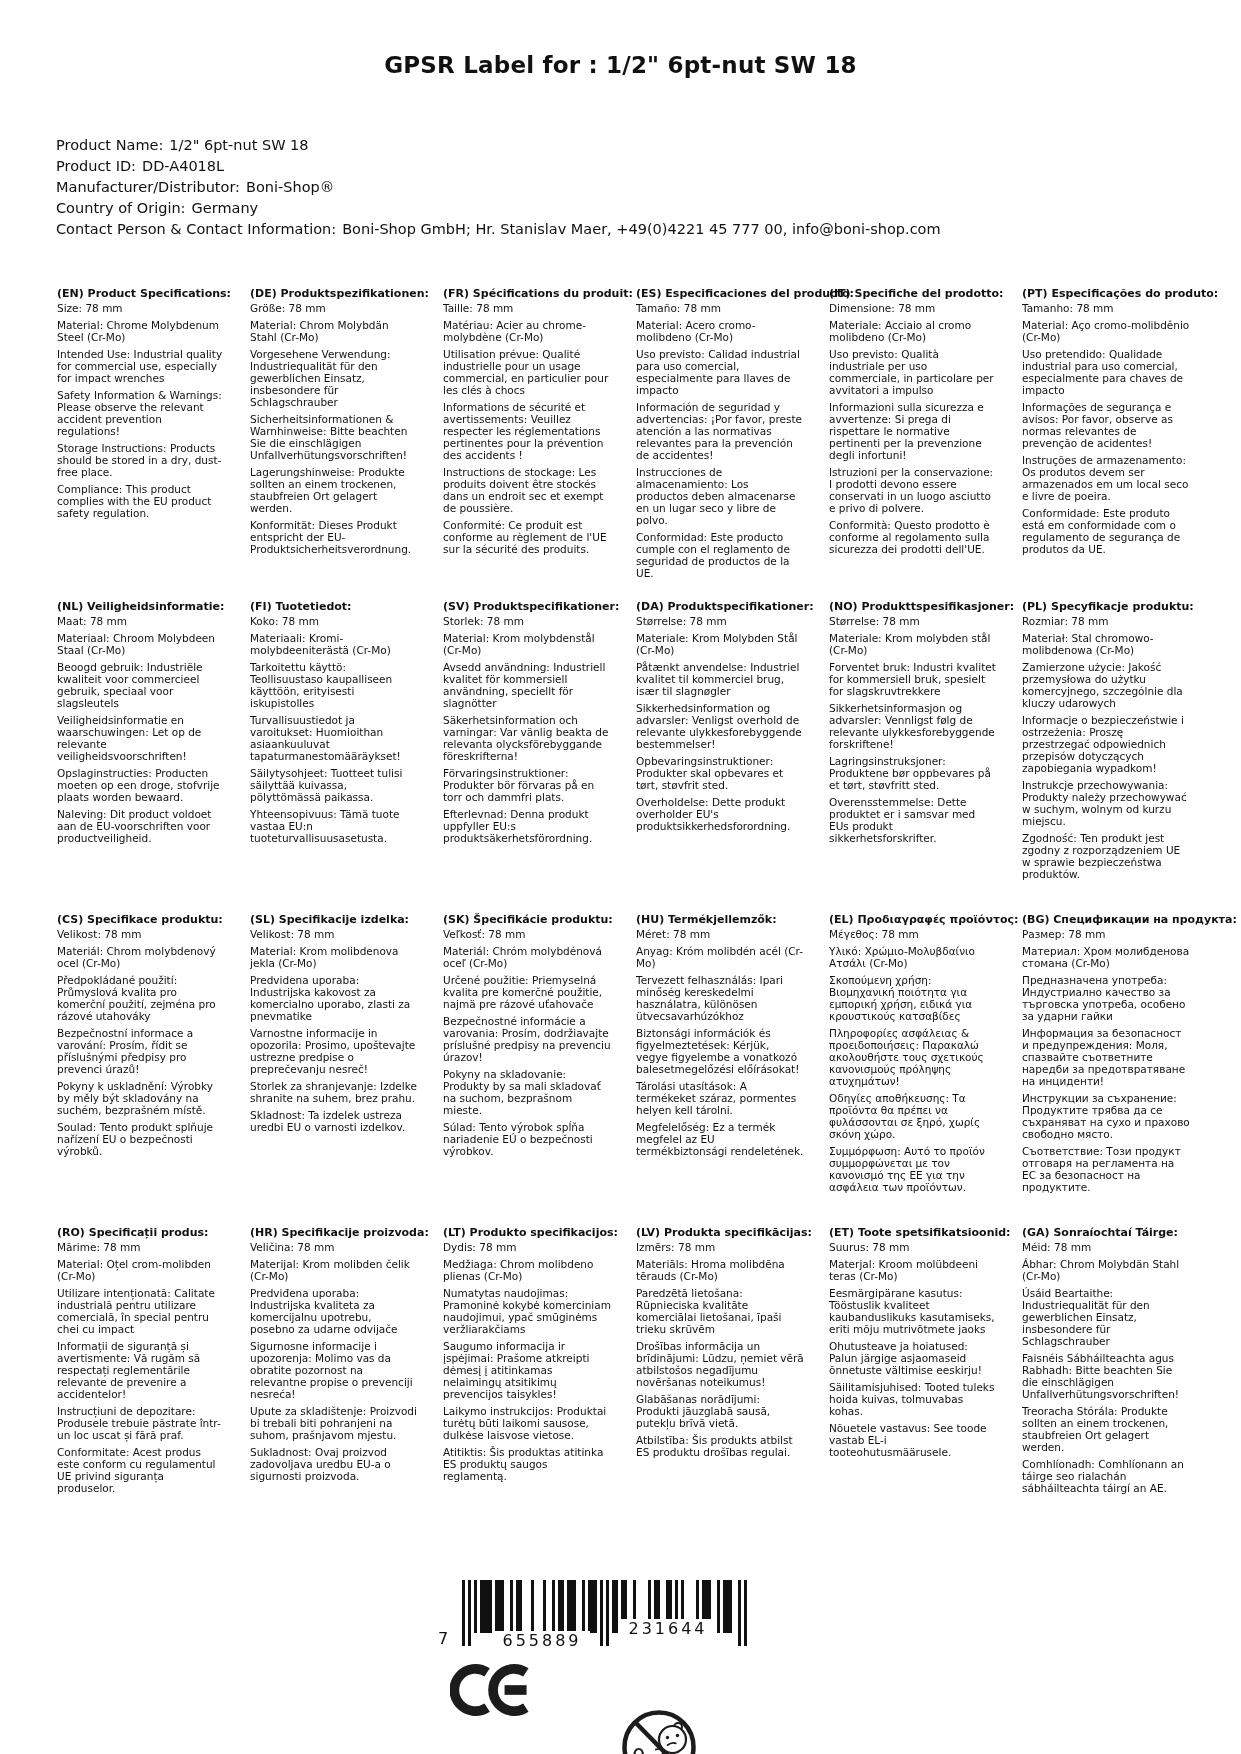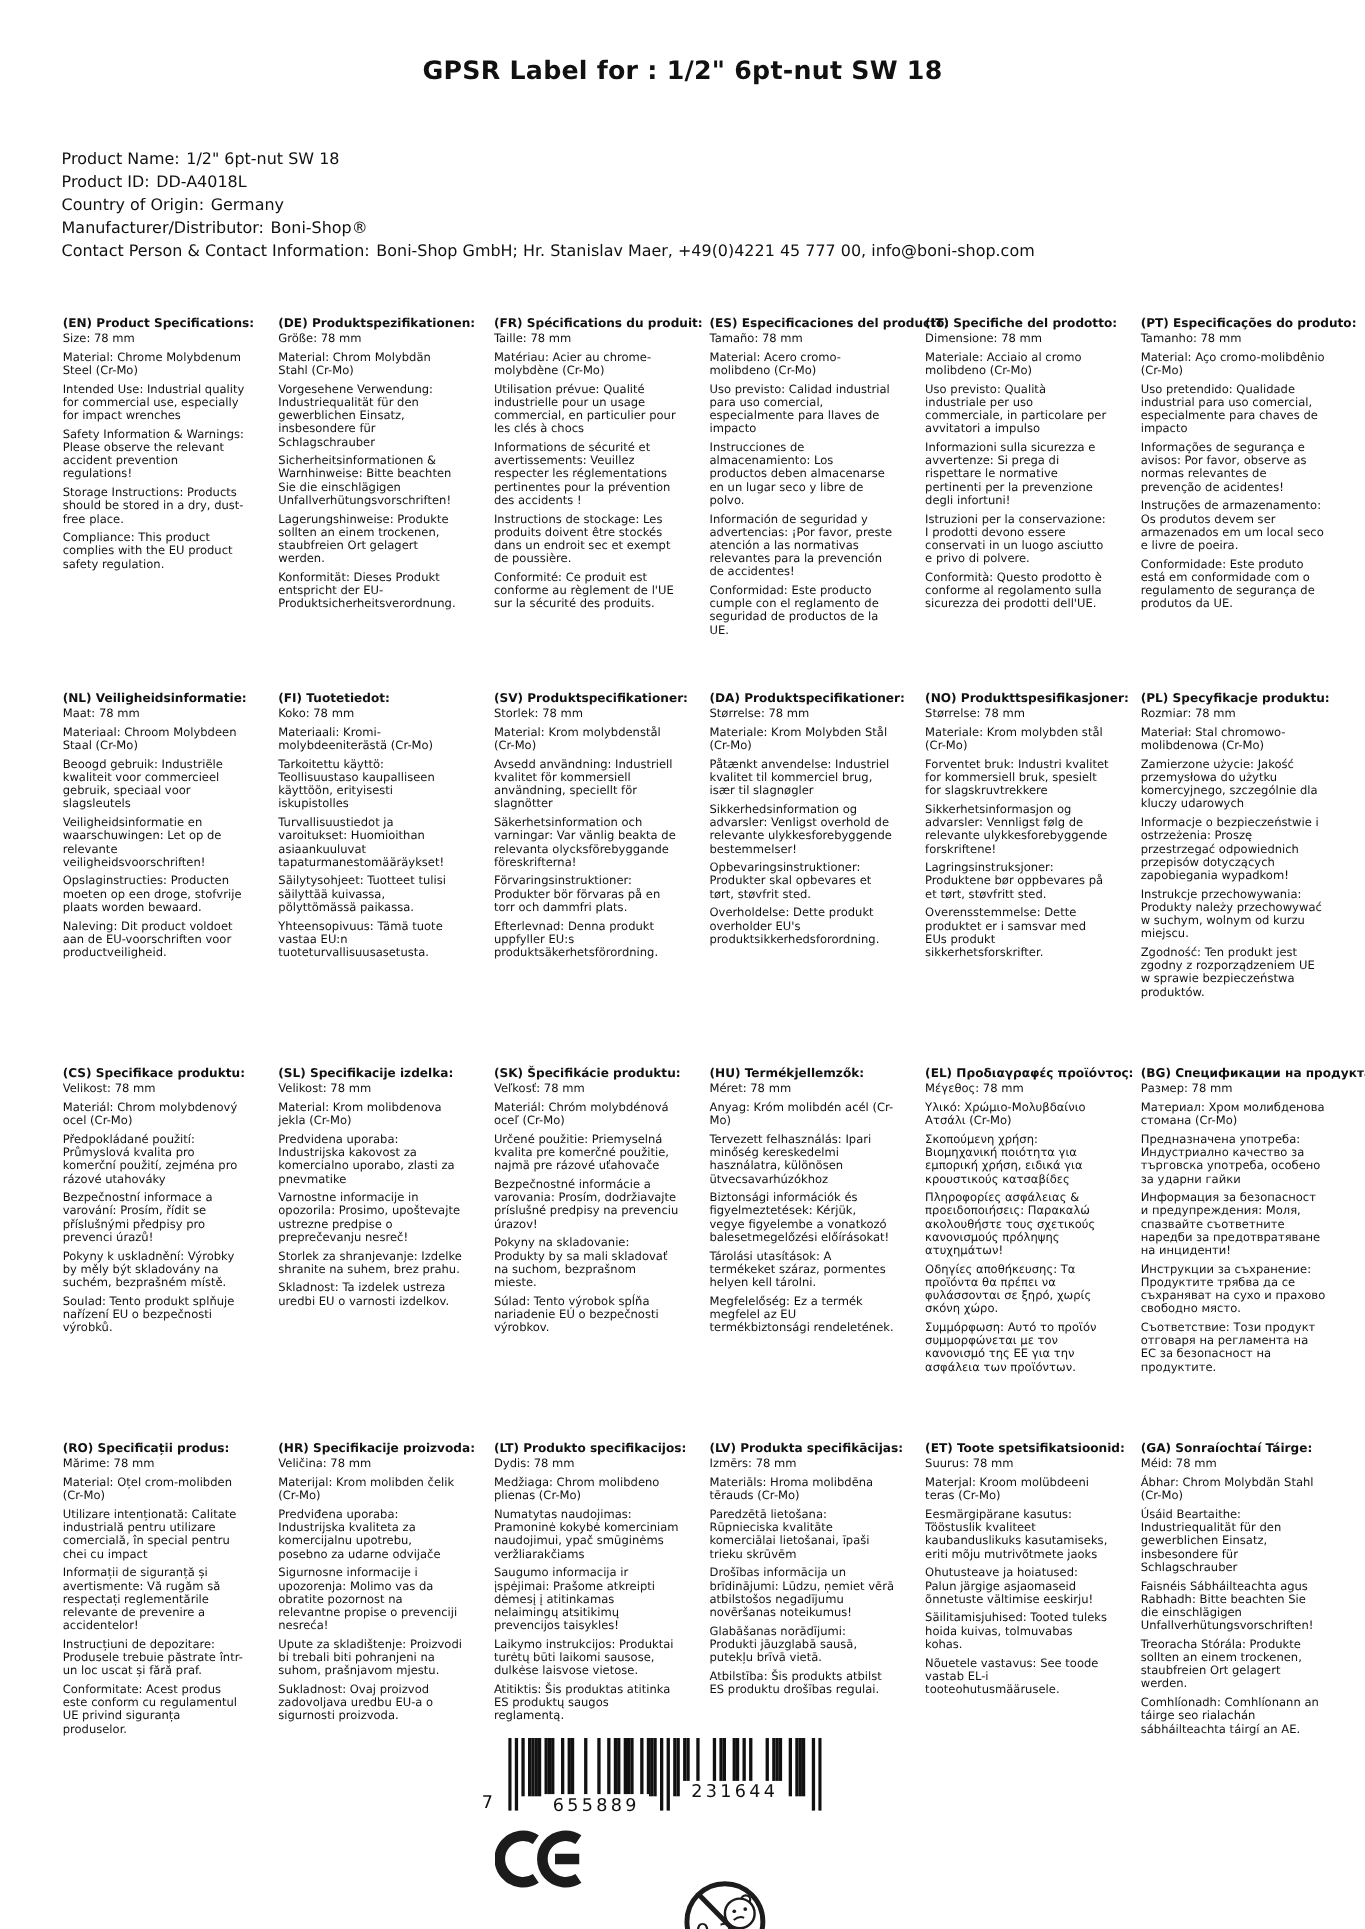--- a/index.html
+++ b/index.html
@@ -11,21 +11,20 @@
     position:absolute;top:52px;left:0;width:100%;text-align:center;
     font-size:23px;font-weight:bold;letter-spacing:.2px;
   }
   .info-block{position:absolute;top:135px;left:56px;font-size:14.5px;line-height:21px;}
   .info-line .lbl{font-weight:normal;}
   .info-line .val{margin-left:6px;}
   .lang-grid{
     position:absolute;top:287px;left:57px;width:1158px;
     display:grid;grid-template-columns:repeat(6,168px);column-gap:25px;
     grid-auto-rows:313px;
-    gap:28px;
   }
   .section{overflow:visible;}
   .sec-header{font-size:11px;font-weight:bold;white-space:nowrap;margin:0 0 2px 0;}
   .spec-par{font-size:10.5px;line-height:12px;margin:0 0 5px 0;}
   
   .barcode-wrap{position:absolute;left:438px;top:1580px;width:320px;height:70px;}
   .barcode-wrap svg{position:absolute;left:24px;top:0;fill:#111;}
   .bc-digit{
     position:absolute;font-size:16px;background:#fff;color:#111;
     font-family:"DejaVu Sans",sans-serif;
@@ -39,22 +38,22 @@
 </head>
 <body>
 
 <div class="page">
 
   <div class="doc-title">GPSR Label for : 1/2" 6pt-nut SW 18</div>
 
   <div class="info-block">
     <div class="info-line"><span class="lbl">Product Name:</span><span class="val">1/2" 6pt-nut SW 18</span></div>
     <div class="info-line"><span class="lbl">Product ID:</span><span class="val">DD-A4018L</span></div>
+    <div class="info-line"><span class="lbl">Manufacturer/Distributor:</span><span class="val">Boni-Shop®</span></div>
     <div class="info-line"><span class="lbl">Country of Origin:</span><span class="val">Germany</span></div>
-    <div class="info-line"><span class="lbl">Manufacturer/Distributor:</span><span class="val">Boni-Shop®</span></div>
     <div class="info-line"><span class="lbl">Contact Person &amp; Contact Information:</span><span class="val">Boni-Shop GmbH; Hr. Stanislav Maer, +49(0)4221 45 777 00, info@boni-shop.com</span></div>
   </div>
 
   <div class="lang-grid">
     <div class="section">
       <p class="sec-header">(EN) Product Specifications:</p>
       <div class="sec-body">
           <p class="spec-par">Size: 78 mm</p>
           <p class="spec-par">Material: Chrome Molybdenum Steel (Cr-Mo)</p>
           <p class="spec-par">Intended Use: Industrial quality for commercial use, especially for impact wrenches</p>
@@ -87,22 +86,22 @@
           <p class="spec-par">Conformité: Ce produit est conforme au règlement de l'UE sur la sécurité des produits.</p>
         </div>
     </div>
 
     <div class="section">
       <p class="sec-header">(ES) Especificaciones del producto:</p>
       <div class="sec-body">
           <p class="spec-par">Tamaño: 78 mm</p>
           <p class="spec-par">Material: Acero cromo-molibdeno (Cr-Mo)</p>
           <p class="spec-par">Uso previsto: Calidad industrial para uso comercial, especialmente para llaves de impacto</p>
+          <p class="spec-par">Información de seguridad y advertencias: ¡Por favor, preste atención a las normativas relevantes para la prevención de accidentes!</p>
           <p class="spec-par">Instrucciones de almacenamiento: Los productos deben almacenarse en un lugar seco y libre de polvo.</p>
-          <p class="spec-par">Información de seguridad y advertencias: ¡Por favor, preste atención a las normativas relevantes para la prevención de accidentes!</p>
           <p class="spec-par">Conformidad: Este producto cumple con el reglamento de seguridad de productos de la UE.</p>
         </div>
     </div>
 
     <div class="section">
       <p class="sec-header">(IT) Specifiche del prodotto:</p>
       <div class="sec-body">
           <p class="spec-par">Dimensione: 78 mm</p>
           <p class="spec-par">Materiale: Acciaio al cromo molibdeno (Cr-Mo)</p>
           <p class="spec-par">Uso previsto: Qualità industriale per uso commerciale, in particolare per avvitatori a impulso</p>

